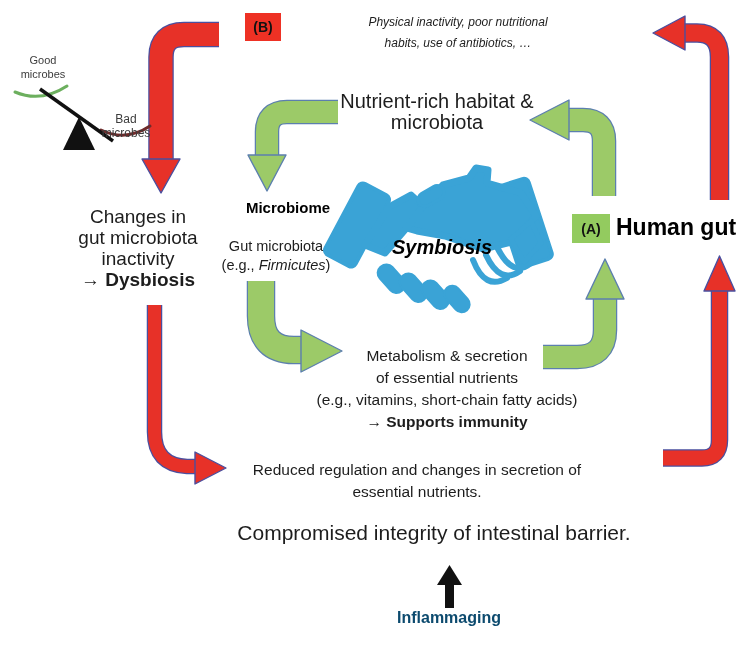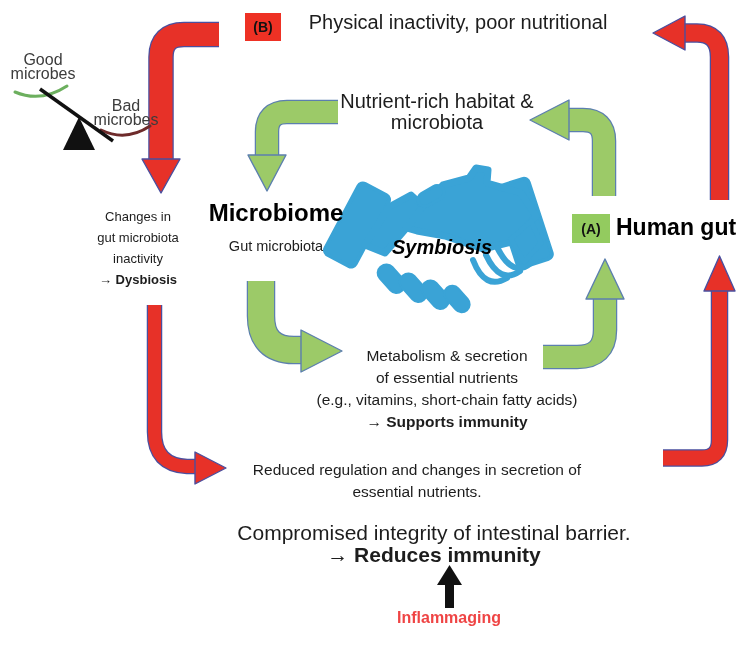--- a/index.html
+++ b/index.html
@@ -102,56 +102,58 @@
       <path class="hand-line" style="stroke-width:6" d="M173,86 Q188,115 206,100"></path>
       <path class="hand" style="stroke-width:5" d="M186,76 L206,58 L216,80 L199,99 Z"></path>
     </g>
 
     <g>
       <rect x="445" y="582" width="9" height="26" fill="#111"></rect>
       <polygon points="437,585 462,585 449.5,565" fill="#111"></polygon>
     </g>
   </svg>
 
-  <div class="tc" style="left:43px;top:53px;font-size:16px;line-height:14px;color:#3c3c3c;">
+  <div class="tc" style="left:43px;top:53px;font-size:11px;line-height:14px;color:#3c3c3c;">
     <div>Good</div>
     <div>microbes</div>
   </div>
 
-  <div class="tc" style="left:126px;top:99px;font-size:16px;line-height:14px;color:#3c3c3c;">
+  <div class="tc" style="left:126px;top:112px;font-size:12px;line-height:14px;color:#3c3c3c;">
     <div>Bad</div>
     <div>microbes</div>
   </div>
 
   <div class="badge" style="left:245px;top:13px;width:36px;height:28px;background:var(--red-box);">
     <span>(B)</span>
   </div>
 
-  <div class="tc" style="left:458px;top:12px;font-size:20px;line-height:21px;">
+  <div class="tc" style="left:458px;top:12px;font-size:12px;line-height:21px;font-style:italic;">
     <div>Physical inactivity, poor nutritional</div>
+    <div>habits, use of antibiotics, …</div>
   </div>
 
   <div class="tc" style="left:437px;top:91px;font-size:20px;line-height:21px;">
     <div>Nutrient-rich habitat &amp;</div>
     <div>microbiota</div>
   </div>
 
-  <div class="tc" style="left:138px;top:206px;font-size:13px;line-height:21px;">
+  <div class="tc" style="left:138px;top:206px;font-size:19px;line-height:21px;">
     <div>Changes in</div>
     <div>gut microbiota</div>
     <div>inactivity</div>
     <div class="b">→ Dysbiosis</div>
   </div>
 
-  <div class="tc b" style="left:276px;top:199px;font-size:24px;color:#000;">
+  <div class="tc b" style="left:288px;top:199px;font-size:15px;color:#000;">
     <span>Microbiome</span>
   </div>
 
   <div class="tc" style="left:276px;top:237px;font-size:14.5px;line-height:19px;">
     <div>Gut microbiota</div>
+    <div><span>(e.g., </span><span class="it">Firmicutes</span><span>)</span></div>
   </div>
 
   <div class="tc b" style="left:442px;top:236px;font-size:20px;color:#000;font-style:italic;">
     <span>Symbiosis</span>
   </div>
 
   <div class="badge" style="left:572px;top:214px;width:38px;height:29px;background:var(--green-box);">
     <span>(A)</span>
   </div>
 
@@ -166,20 +168,19 @@
     <div class="b">→ Supports immunity</div>
   </div>
 
   <div class="tc" style="left:417px;top:459px;font-size:15.5px;line-height:22px;">
     <div>Reduced regulation and changes in secretion of</div>
     <div>essential nutrients.</div>
   </div>
 
   <div class="tc" style="left:434px;top:522px;font-size:21px;line-height:22px;">
     <div>Compromised integrity of intestinal barrier.</div>
-    <div class="b">→ Reduces immunity</div>
   </div>
 
-  <div class="tc b" style="left:449px;top:609px;font-size:16px;color:#ef4444;">
+  <div class="tc b" style="left:449px;top:609px;font-size:16px;color:#0c4a6e;">
     <span>Inflammaging</span>
   </div>
 
 </div>
 
 </body></html>

